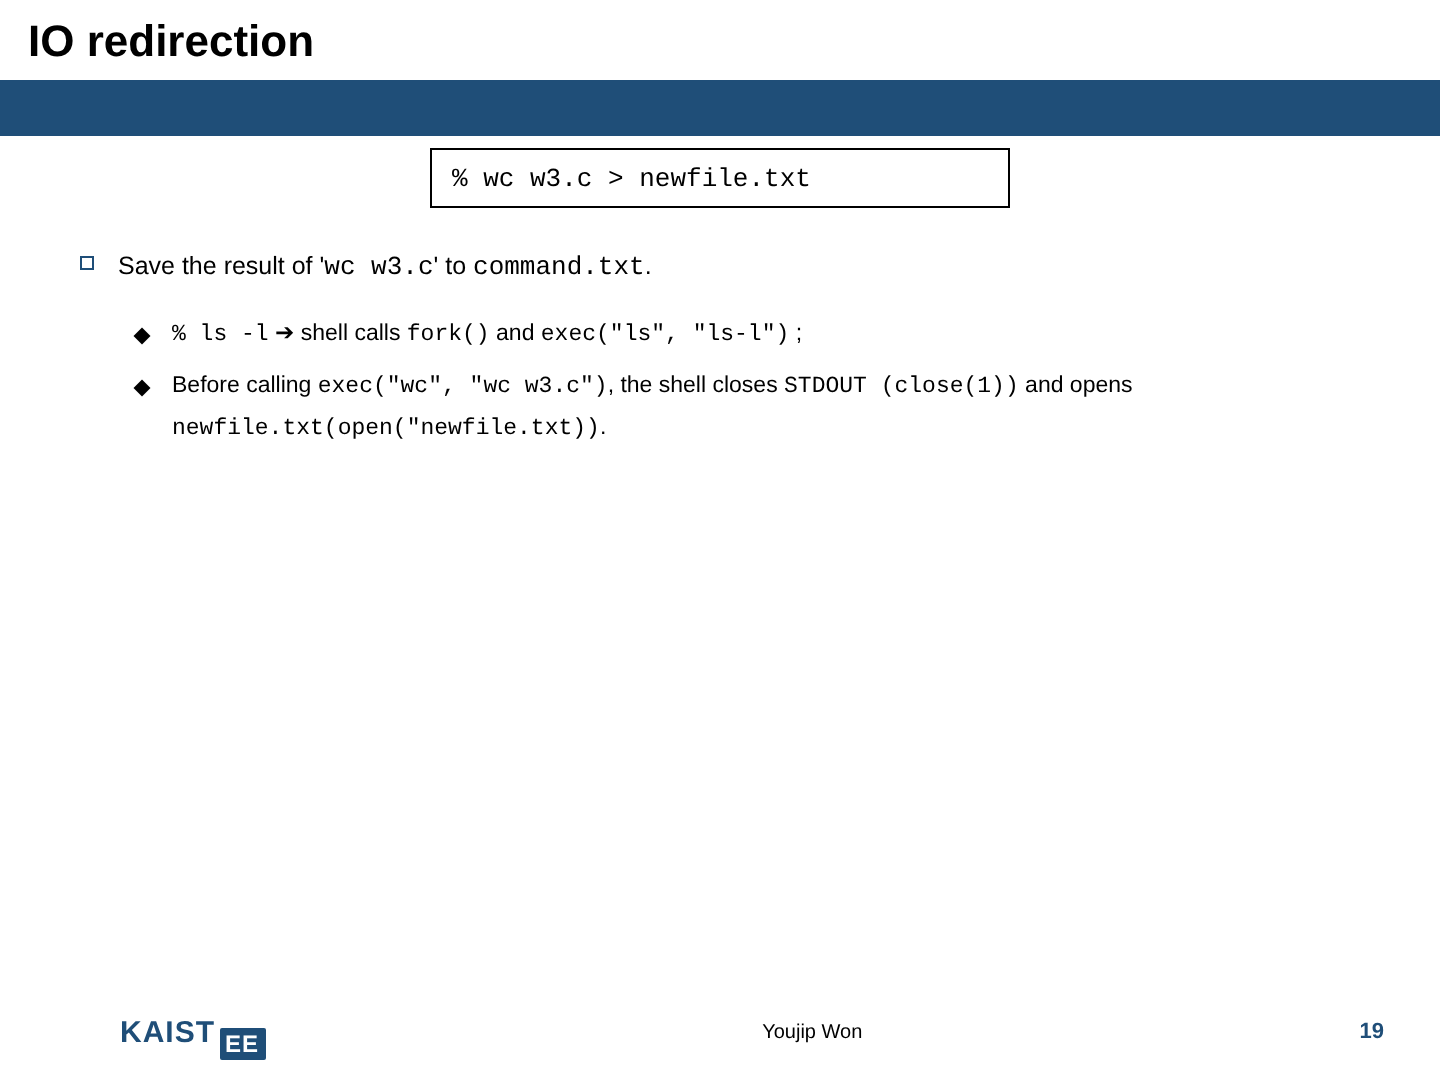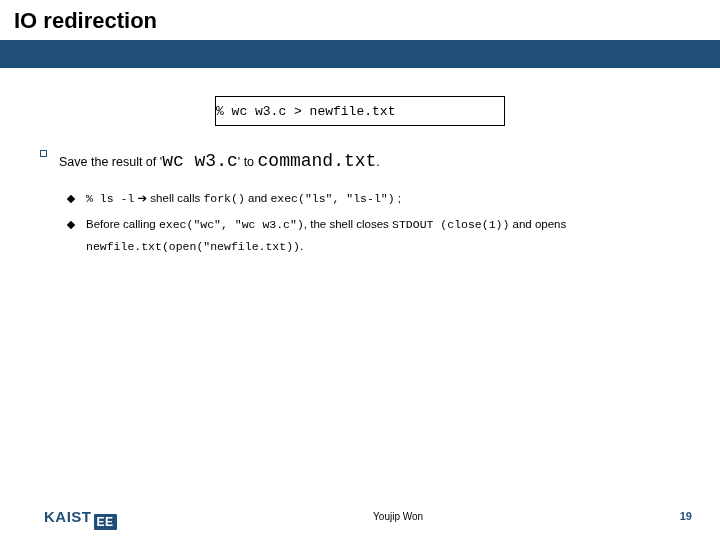--- a/index.html
+++ b/index.html
@@ -5,22 +5,23 @@
   * { box-sizing: border-box; margin: 0; padding: 0; }
   html, body { width: 720px; height: 540px; background: #fff; font-family: Arial, Helvetica, sans-serif; color: #000; }
   .slide { width: 720px; height: 540px; position: relative; }
   .title-bar { background: #fff; padding: 8px 14px 6px 14px; }
   .title-text { font-size: 22px; font-weight: 700; color: #000; }
   .underline-band { background: #1f4e78; height: 28px; width: 100%; }
   .code-box {
     border: 1.5px solid #000;
     width: 290px;
     height: 30px;
-    margin: 28px auto 0 auto;
+    margin: 6px auto 0 auto;
     display: flex; align-items: center;
+    padding-left: 10px;
     font-family: "Courier New", monospace;
     font-size: 13px;
   }
   .content { padding: 18px 40px 0 40px; font-size: 12.5px; line-height: 1.9; }
   .row { display: flex; align-items: flex-start; margin-bottom: 10px; }
   .sq-bullet {
     width: 7px; height: 7px;
     border: 1.3px solid #1f4e78;
     margin-top: 6px;
     margin-right: 12px;
@@ -29,30 +30,30 @@
   .sub-row { display: flex; align-items: flex-start; margin-left: 28px; margin-bottom: 4px; }
   .diamond-bullet {
     width: 6px; height: 6px;
     background: #000;
     transform: rotate(45deg);
     margin-top: 8px;
     margin-right: 12px;
     flex-shrink: 0;
   }
   .mono { font-family: "Courier New", monospace; }
-  .body-text span.mono { font-size: 18px; text-align: center; }
+  .body-text span.mono { font-size: 13px; text-align: center; }
   .body-text { font-size: 12.5px; line-height: 1.9; }
   .sub-text { font-size: 11.5px; line-height: 1.9; }
   .sub-text .mono { font-size: 11.5px; margin-top: 20px; }
   .footer {
     position: absolute;
     left: 0; bottom: 10px;
     width: 100%;
     display: flex; align-items: center; justify-content: space-between;
-    padding: 0 28px 0 44px;
+    padding: 0 28px 0 60px;
   }
   .logo { display: flex; align-items: center; gap: 2px; }
   .logo-k { font-family: Arial, sans-serif; font-weight: 900; font-size: 15px; letter-spacing: 0.5px; color: #1f4e78; }
   .logo-ee {
     background: #1f4e78; color: #fff;
     font-family: Arial, sans-serif; font-weight: 900; font-size: 12px;
     padding: 1px 3px; letter-spacing: 0.5px;
     border-radius: 1px;
     margin-top: 12px;
   }

